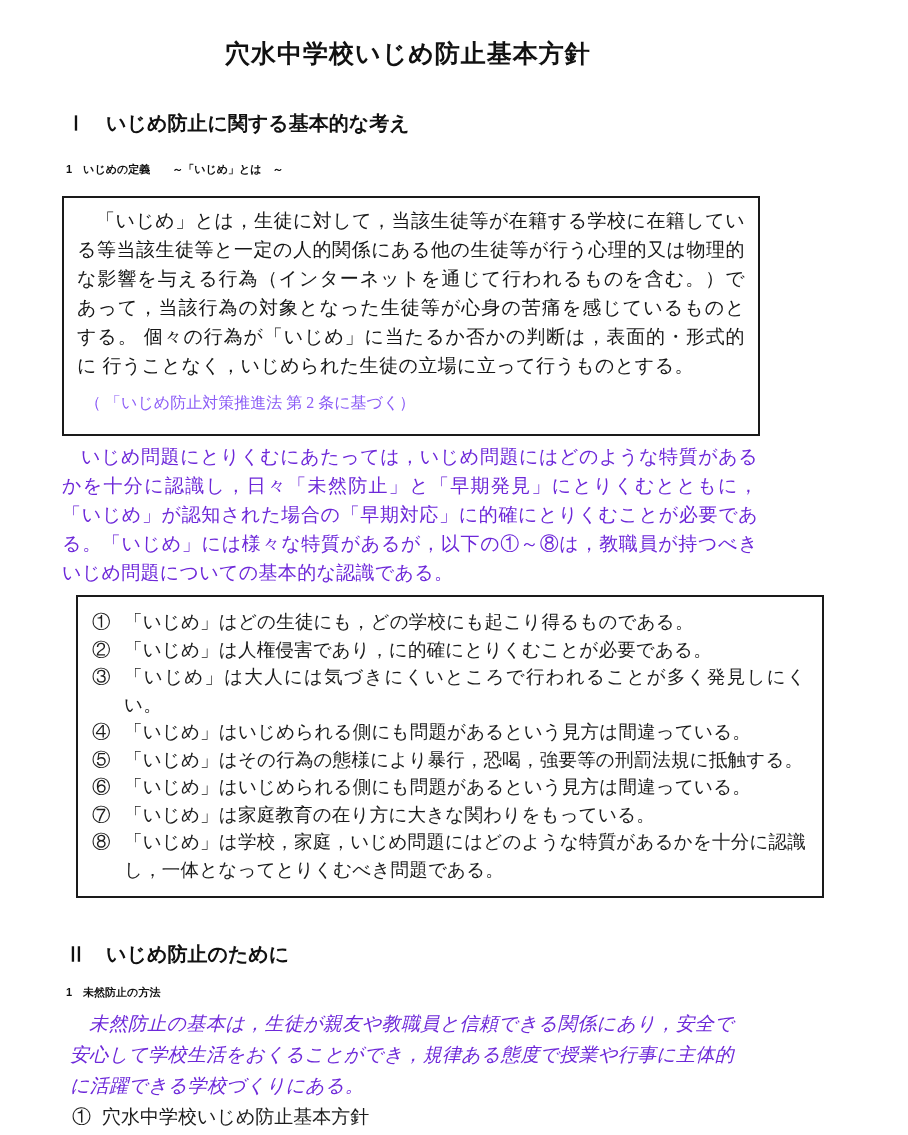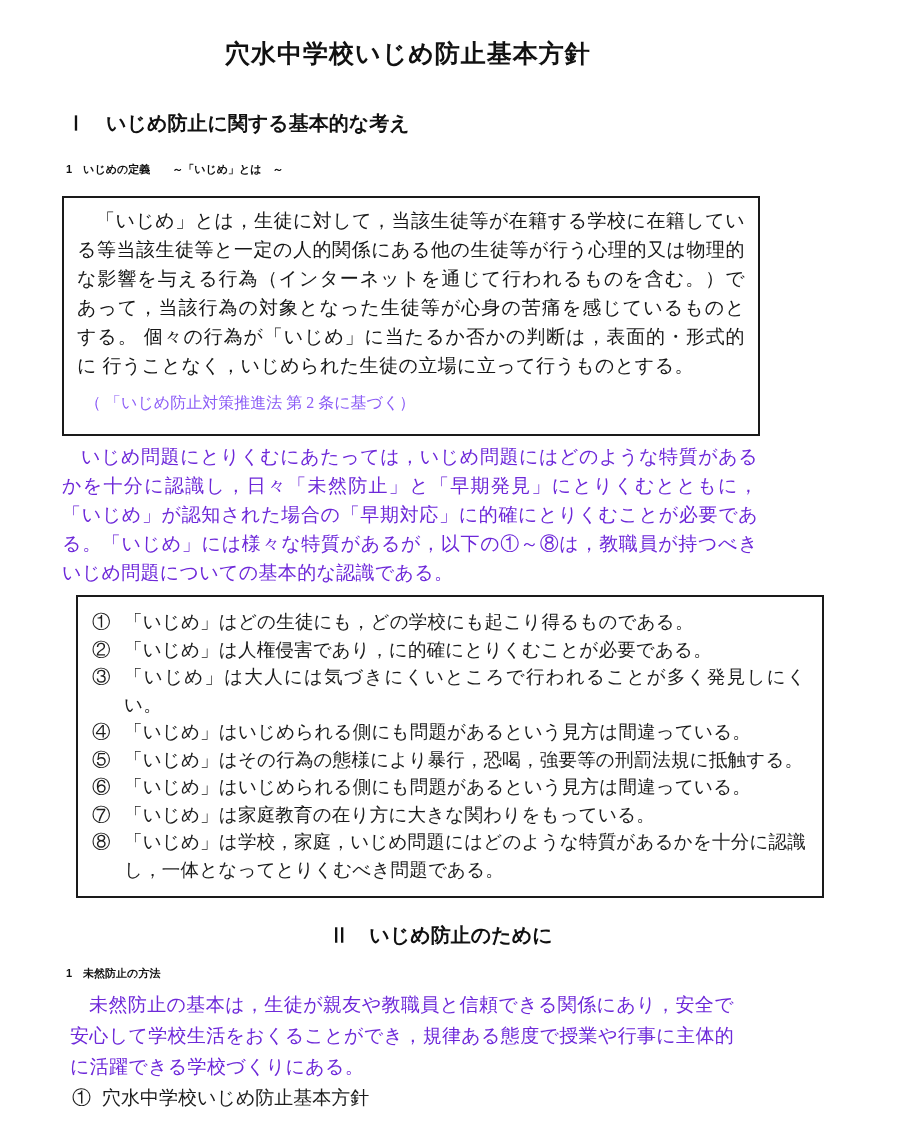--- a/index.html
+++ b/index.html
@@ -35,21 +35,21 @@
   }
   
   .sec-heading {
     margin: 42px 0 0 66px;
     font-family: "Liberation Sans", sans-serif;
     font-size: 20px;
     font-weight: 700;
     line-height: 26px;
     color: #111;
   }
-  .sec-heading.second { margin-top: 24px; text-align: center; }
+  .sec-heading.second { margin-top: 43px; }
   
   .sub-heading {
     margin: 22px 0 0 66px;
     font-family: "Liberation Sans", sans-serif;
     font-size: 11px;
     font-weight: 700;
     line-height: 22px;
     color: #111;
   }
   .sub-heading.recognition { margin-top: 40px; line-height: 24px; }
@@ -110,20 +110,21 @@
     flex: 0 0 32px;
   }
   .item-text {
     flex: 1;
     text-align: justify;
   }
   
   .body-para.prevention {
     margin: 5px 82px 0 70px;
     line-height: 31px;
+    font-style: italic;
   }
   .point-line {
     display: flex;
     margin: 0 0 0 72px;
     font-size: 19px;
     line-height: 31px;
     color: #1c1c1c;
   }
   .point-line .point-num { flex: 0 0 30px; }
 </style>

